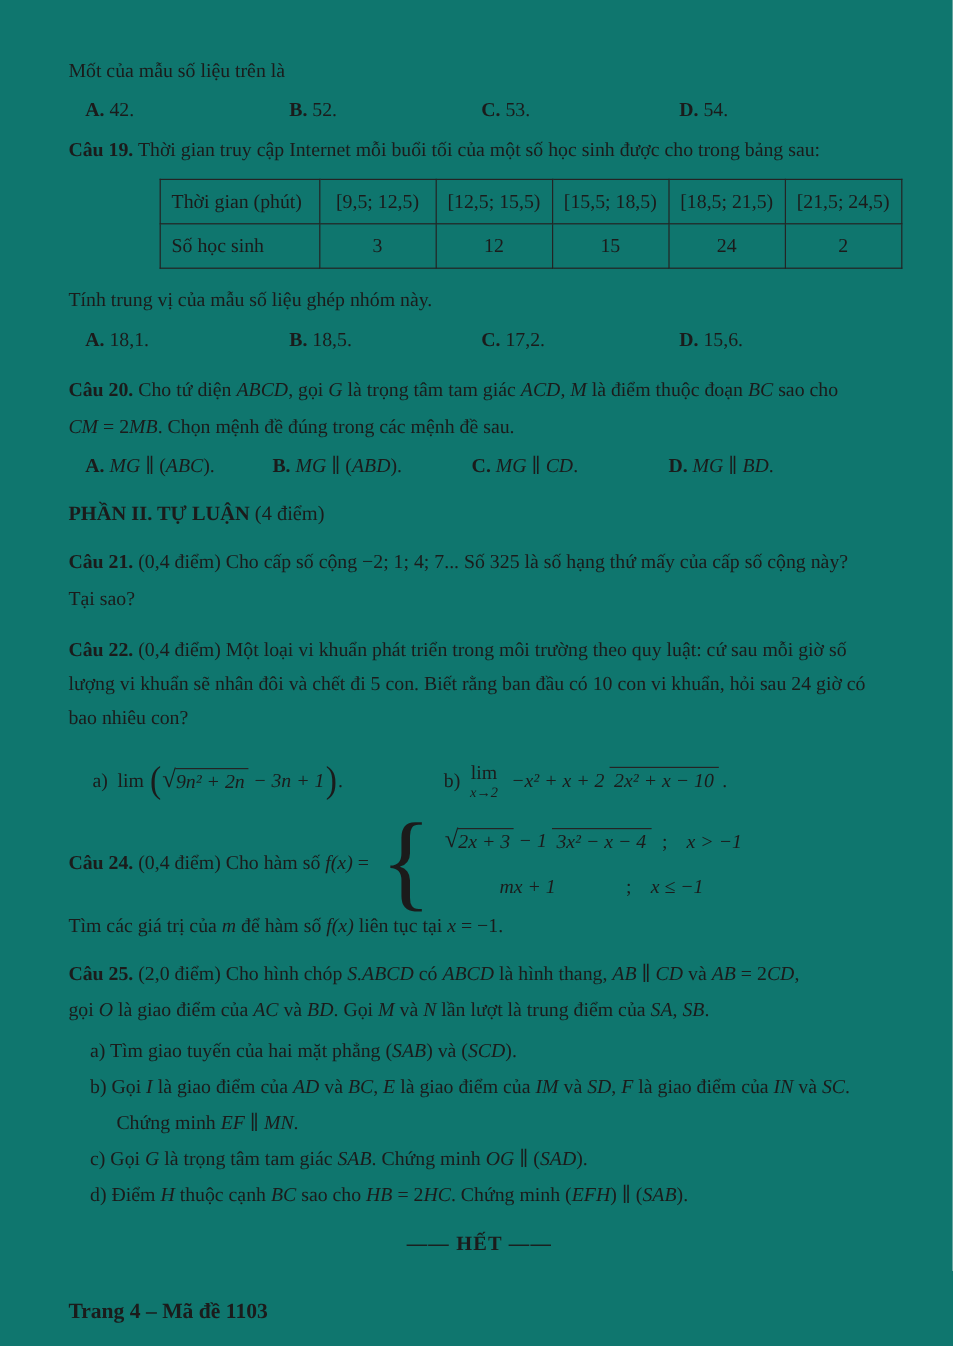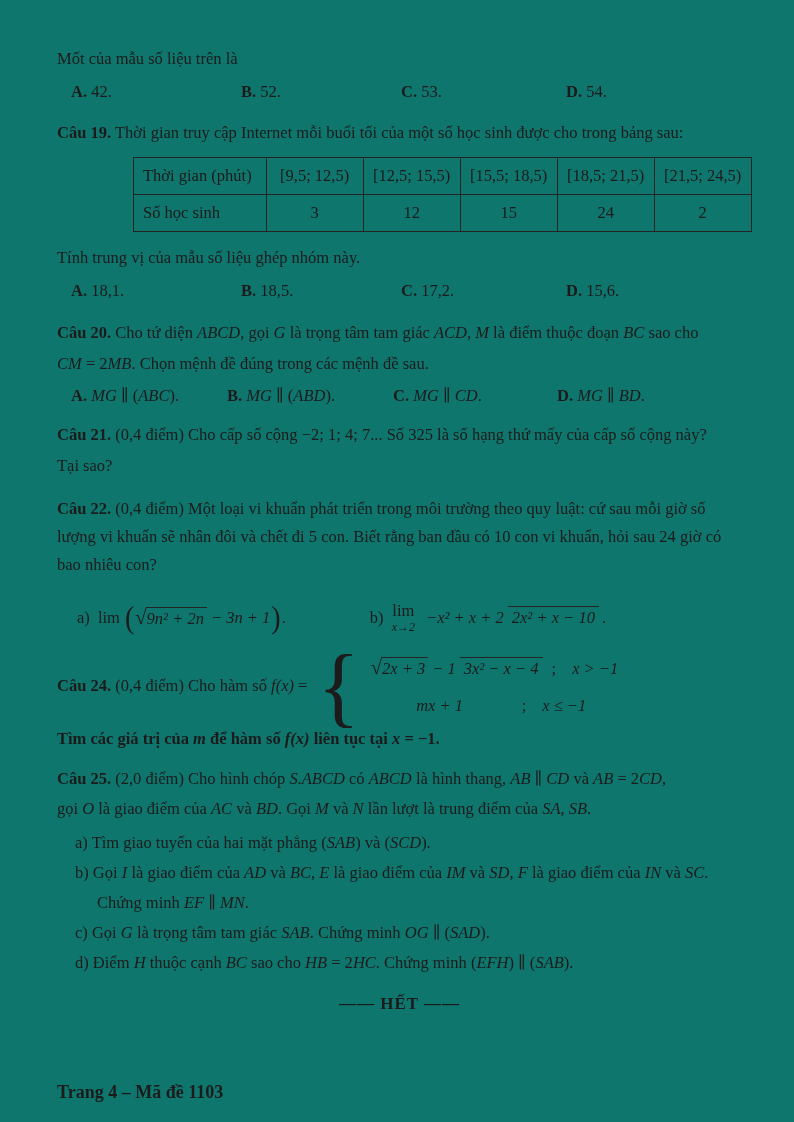--- a/index.html
+++ b/index.html
@@ -75,21 +75,21 @@
 <div class="page">
 
   <div class="line"><span>Mốt của mẫu số liệu trên là</span></div>
   <div class="opt-row">
     <div class="o1"><span class="b">A.</span><span> 42.</span></div>
     <div class="o2"><span class="b">B.</span><span> 52.</span></div>
     <div class="o3"><span class="b">C.</span><span> 53.</span></div>
     <div class="o4"><span class="b">D.</span><span> 54.</span></div>
   </div>
 
-  <div class="line" style="margin-top:16px;"><span class="b">Câu 19.</span><span>  Thời gian truy cập Internet mỗi buổi tối của một số học sinh được cho trong bảng sau:</span></div>
+  <div class="line" style="margin-top:8px;"><span class="b">Câu 19.</span><span>  Thời gian truy cập Internet mỗi buổi tối của một số học sinh được cho trong bảng sau:</span></div>
   <table class="freq">
     <tbody>
       <tr>
         <td class="hd">Thời gian (phút)</td>
         <td class="c">[9,5; 12,5)</td>
         <td class="c">[12,5; 15,5)</td>
         <td class="c">[15,5; 18,5)</td>
         <td class="c">[18,5; 21,5)</td>
         <td class="c">[21,5; 24,5)</td>
       </tr>
@@ -115,20 +115,21 @@
     <div><span class="b">Câu 20.</span><span>  Cho tứ diện </span><span class="it">ABCD</span><span>, gọi </span><span class="it">G</span><span> là trọng tâm tam giác </span><span class="it">ACD</span><span>, </span><span class="it">M</span><span> là điểm thuộc đoạn </span><span class="it">BC</span><span> sao cho</span></div>
     <div><span class="it">CM</span><span> = 2</span><span class="it">MB</span><span>. Chọn mệnh đề đúng trong các mệnh đề sau.</span></div>
   </div>
   <div class="opt-row q20" style="margin-top:4px;">
     <div class="o1"><span class="b">A.</span><span> </span><span class="it">MG</span><span> ∥ (</span><span class="it">ABC</span><span>).</span></div>
     <div class="o2"><span class="b">B.</span><span> </span><span class="it">MG</span><span> ∥ (</span><span class="it">ABD</span><span>).</span></div>
     <div class="o3"><span class="b">C.</span><span> </span><span class="it">MG</span><span> ∥ </span><span class="it">CD</span><span>.</span></div>
     <div class="o4"><span class="b">D.</span><span> </span><span class="it">MG</span><span> ∥ </span><span class="it">BD</span><span>.</span></div>
   </div>
 
+  <div class="heading"><span class="b">PHẦN II. TỰ LUẬN</span><span> (4 điểm)</span></div>
 
   <div class="para" style="margin-top:11px;">
     <div><span class="b">Câu 21.</span><span>  (0,4 điểm) Cho cấp số cộng −2; 1; 4; 7... Số 325 là số hạng thứ mấy của cấp số cộng này?</span></div>
     <div><span>Tại sao?</span></div>
   </div>
 
   <div class="para22" style="margin-top:14px;">
     <div><span class="b">Câu 22.</span><span>  (0,4 điểm) Một loại vi khuẩn phát triển trong môi trường theo quy luật: cứ sau mỗi giờ số</span></div>
     <div><span>lượng vi khuẩn sẽ nhân đôi và chết đi 5 con. Biết rằng ban đầu có 10 con vi khuẩn, hỏi sau 24 giờ có</span></div>
     <div><span>bao nhiêu con?</span></div>
@@ -178,21 +179,21 @@
         <span class="sep">;</span>
         <span class="cond">x &gt; −1</span>
       </span>
       <span class="case">
         <span class="expr">mx + 1</span>
         <span class="sep">;</span>
         <span class="cond">x ≤ −1</span>
       </span>
     </span>
   </div>
-  <div class="line" style="margin-top:4px;font-weight:bold;"><span>Tìm các giá trị của </span><span class="it">m</span><span> để hàm số </span><span class="it">f(x)</span><span> liên tục tại </span><span class="it">x</span><span> = −1.</span></div>
+  <div class="line" style="margin-top:4px;"><span>Tìm các giá trị của </span><span class="it">m</span><span> để hàm số </span><span class="it">f(x)</span><span> liên tục tại </span><span class="it">x</span><span> = −1.</span></div>
 
   <div class="para" style="margin-top:13px; line-height:30px;">
     <div><span class="b">Câu 25.</span><span>  (2,0 điểm) Cho hình chóp </span><span class="it">S.ABCD</span><span> có </span><span class="it">ABCD</span><span> là hình thang, </span><span class="it">AB</span><span> ∥ </span><span class="it">CD</span><span> và </span><span class="it">AB</span><span> = 2</span><span class="it">CD</span><span>,</span></div>
     <div><span>gọi </span><span class="it">O</span><span> là giao điểm của </span><span class="it">AC</span><span> và </span><span class="it">BD</span><span>. Gọi </span><span class="it">M</span><span> và </span><span class="it">N</span><span> lần lượt là trung điểm của </span><span class="it">SA</span><span>, </span><span class="it">SB</span><span>.</span></div>
   </div>
   <div class="list25">
     <div class="li"><span>a) Tìm giao tuyến của hai mặt phẳng (</span><span class="it">SAB</span><span>) và (</span><span class="it">SCD</span><span>).</span></div>
     <div class="li"><span>b) Gọi </span><span class="it">I</span><span> là giao điểm của </span><span class="it">AD</span><span> và </span><span class="it">BC</span><span>, </span><span class="it">E</span><span> là giao điểm của </span><span class="it">IM</span><span> và </span><span class="it">SD</span><span>, </span><span class="it">F</span><span> là giao điểm của </span><span class="it">IN</span><span> và </span><span class="it">SC</span><span>. Chứng minh </span><span class="it">EF</span><span> ∥ </span><span class="it">MN</span><span>.</span></div>
     <div class="li"><span>c) Gọi </span><span class="it">G</span><span> là trọng tâm tam giác </span><span class="it">SAB</span><span>. Chứng minh </span><span class="it">OG</span><span> ∥ (</span><span class="it">SAD</span><span>).</span></div>
     <div class="li"><span>d) Điểm </span><span class="it">H</span><span> thuộc cạnh </span><span class="it">BC</span><span> sao cho </span><span class="it">HB</span><span> = 2</span><span class="it">HC</span><span>. Chứng minh (</span><span class="it">EFH</span><span>) ∥ (</span><span class="it">SAB</span><span>).</span></div>

